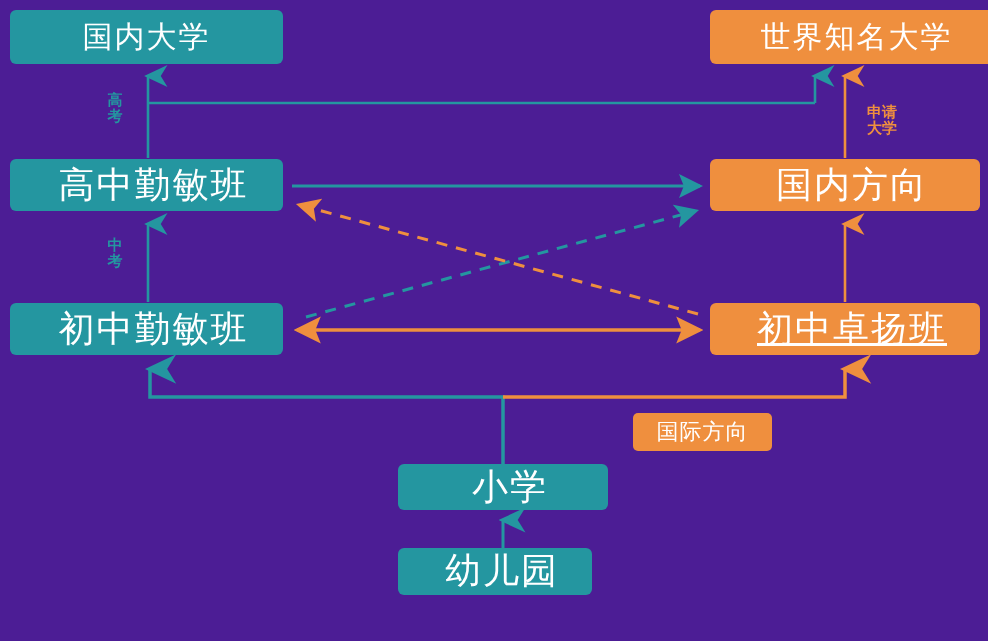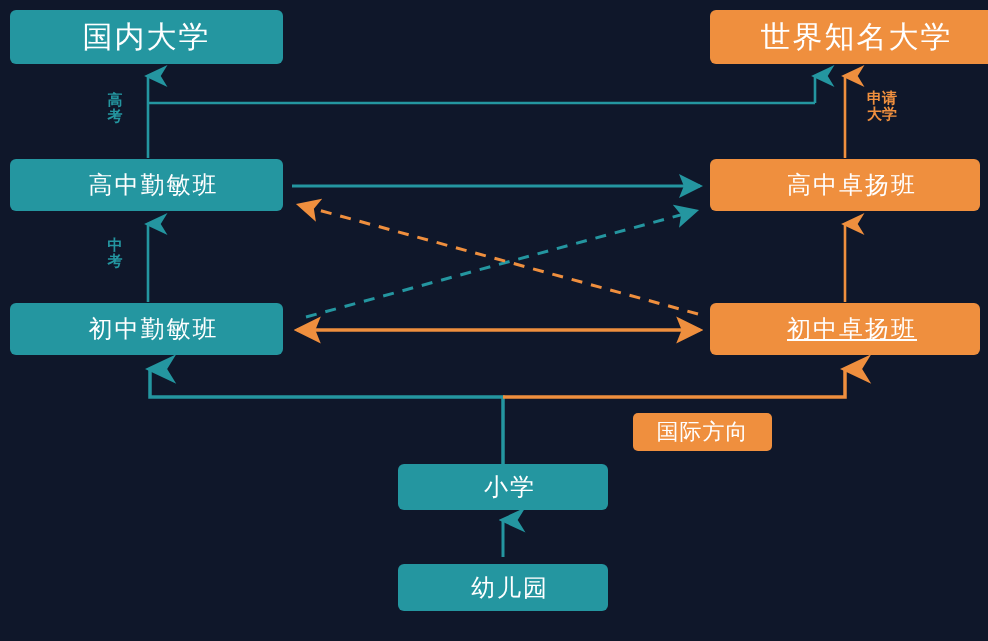--- a/index.html
+++ b/index.html
@@ -8,21 +8,21 @@
     padding: 0;
     background: #000000;
   }
   body {
     font-family: "Liberation Sans", "DejaVu Sans", sans-serif;
   }
   #canvas {
     position: relative;
     width: 988px;
     height: 641px;
-    background: #0f172a;
+    background: #4c1d95;
     overflow: hidden;
   }
   #edges {
     position: absolute;
     left: 0;
     top: 0;
     width: 988px;
     height: 641px;
     pointer-events: none;
   }
@@ -34,21 +34,21 @@
     border-radius: 6px;
     color: #ffffff;
     box-sizing: border-box;
     letter-spacing: 2px;
     z-index: 5;
   }
   .node-teal   { background: #2496a0; }
   .node-orange { background: #ef8f3e; }
 
   .n-big   { font-size: 30px; }
-  .n-mid   { font-size: 24px; padding-left: 14px; }
+  .n-mid   { font-size: 36px; padding-left: 14px; }
   .n-badge { font-size: 22px; border-radius: 5px; letter-spacing: 1px; }
 
   .edge-label {
     position: absolute;
     font-size: 15px;
     font-weight: bold;
     line-height: 1.08;
     letter-spacing: 0px;
     text-align: center;
     width: 18px;
@@ -140,52 +140,52 @@
 
   <div class="node node-orange n-big" style="left:710px; top:10px; width:293px; height:54px;">
     <span>世界知名大学</span>
   </div>
 
   <div class="node node-teal n-mid" style="left:10px; top:159px; width:273px; height:52px;">
     <span>高中勤敏班</span>
   </div>
 
   <div class="node node-orange n-mid" style="left:710px; top:159px; width:270px; height:52px;">
-    <span>高中卓扬班</span>
+    <span>国内方向</span>
   </div>
 
   <div class="node node-teal n-mid" style="left:10px; top:303px; width:273px; height:52px;">
     <span>初中勤敏班</span>
   </div>
 
   <div class="node node-orange n-mid" style="left:710px; top:303px; width:270px; height:52px;text-decoration:underline;">
     <span>初中卓扬班</span>
   </div>
 
   <div class="node node-teal n-mid" style="left:398px; top:464px; width:210px; height:46px;">
     <span>小学</span>
   </div>
 
-  <div class="node node-teal n-mid" style="left:398px; top:564px; width:210px; height:47px;align-items:center;">
+  <div class="node node-teal n-mid" style="left:398px; top:548px; width:194px; height:47px;align-items:center;">
     <span>幼儿园</span>
   </div>
 
 
   <div class="node node-orange n-badge" style="left:633px; top:413px; width:139px; height:38px;">
     <span>国际方向</span>
   </div>
 
   <div class="edge-label lbl-teal" style="left:106px; top:92px;">
     <div>高</div>
     <div>考</div>
   </div>
 
   <div class="edge-label lbl-teal" style="left:106px; top:237px;">
     <div>中</div>
     <div>考</div>
   </div>
 
-  <div class="edge-label lbl-orange" style="left:862px; top:90px; width:40px;">
+  <div class="edge-label lbl-orange" style="left:862px; top:104px; width:40px;">
     <div>申请</div>
     <div>大学</div>
   </div>
 
 </div>
 
 </body></html>

